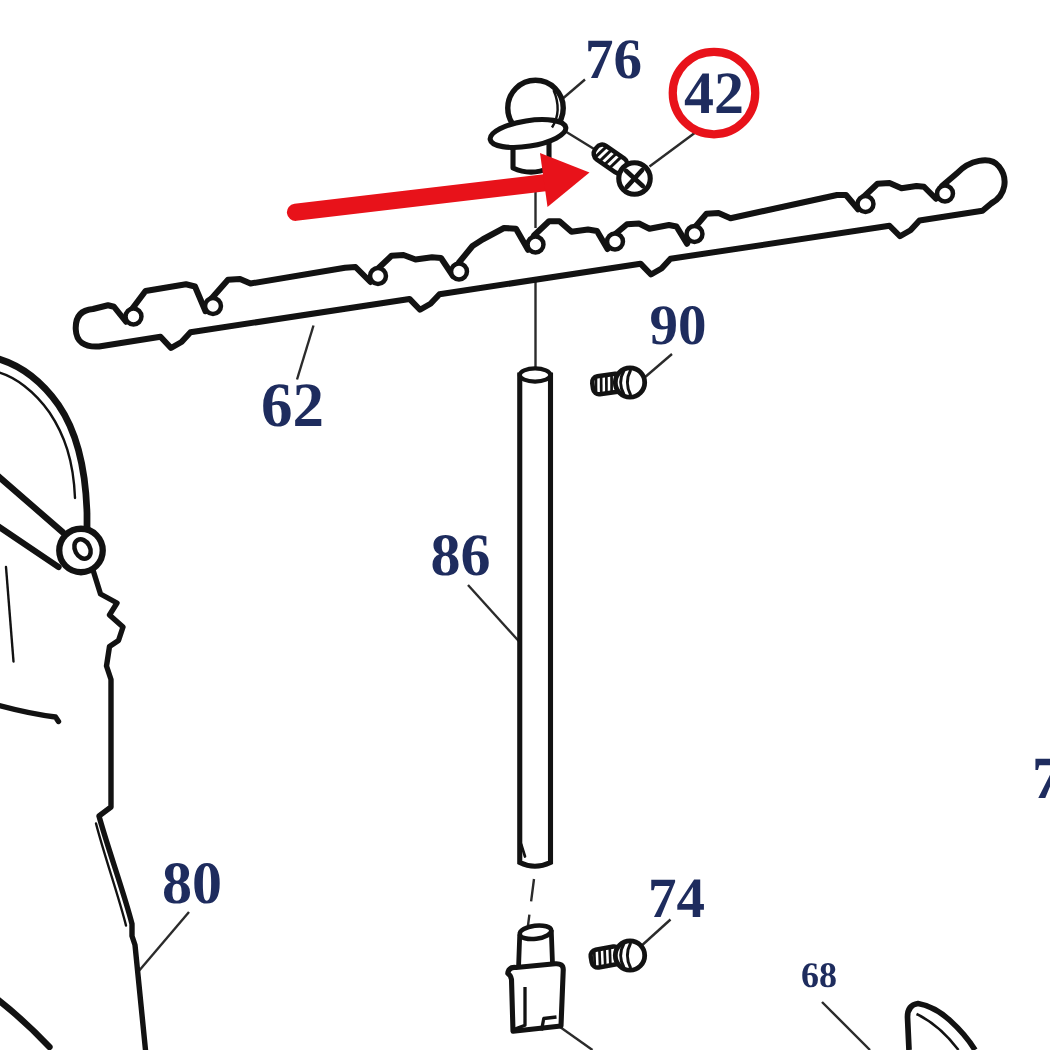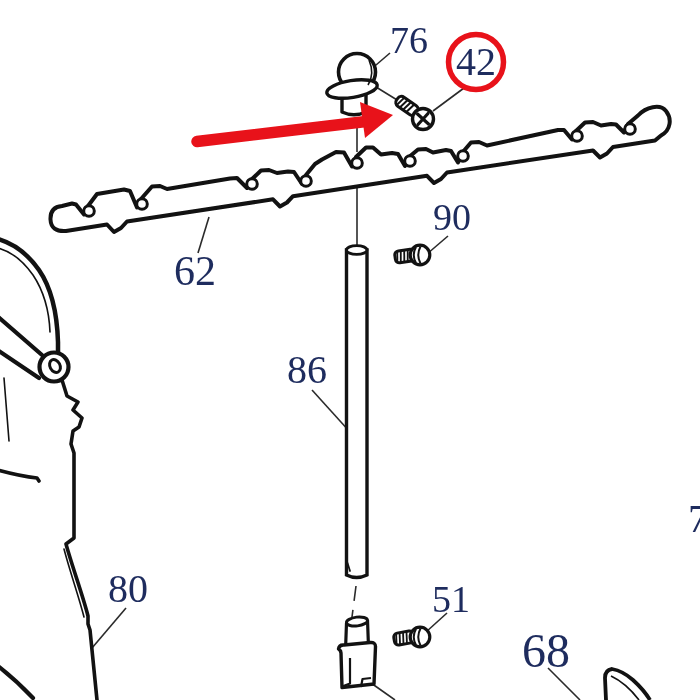--- a/index.html
+++ b/index.html
@@ -1,20 +1,20 @@
 <!DOCTYPE html>
 <html><head>
 <meta charset="utf-8">
 <style>
   html,body{margin:0;padding:0;background:#fff;}
   #stage{position:relative;width:700px;height:700px;background:#ffffff;overflow:hidden;
          font-family:"Liberation Serif","DejaVu Serif",serif;}
   #art{position:absolute;left:0;top:0;}
   .plabel{position:absolute;transform:translate(-50%,-50%);color:#1e2c5e;
-          line-height:1;white-space:nowrap;user-select:none;}
+          line-height:1;white-space:nowrap;user-select:none;font-weight:bold;}
   .plabel.edge{transform:translate(0,-50%);}
 </style>
 </head>
 <body>
 
 <div id="stage">
 
   <svg id="art" width="700" height="700" viewBox="0 0 700 700">
 
     <g stroke="#2b2b2b" stroke-width="1.6" fill="none">
@@ -155,18 +155,18 @@
       <polygon points="360,102 365,138 393,115" fill="#e8121a"></polygon>
       <circle cx="476" cy="62" r="27.5" fill="none" stroke="#e8121a" stroke-width="5.5"></circle>
     </g>
   </svg>
 
   <div class="plabel" style="left:409px;top:40px;font-size:38px;">76</div>
   <div class="plabel" style="left:476px;top:62px;font-size:40px;">42</div>
   <div class="plabel" style="left:195px;top:271px;font-size:42px;">62</div>
   <div class="plabel" style="left:307px;top:370px;font-size:40px;">86</div>
   <div class="plabel" style="left:452px;top:217px;font-size:38px;">90</div>
-  <div class="plabel" style="left:451px;top:599px;font-size:38px;">51</div>
+  <div class="plabel" style="left:451px;top:599px;font-size:38px;">74</div>
   <div class="plabel" style="left:128px;top:589px;font-size:40px;">80</div>
-  <div class="plabel" style="left:546px;top:651px;font-size:48px;">68</div>
+  <div class="plabel" style="left:546px;top:651px;font-size:24px;">68</div>
   <div class="plabel edge" style="left:688px;top:519px;font-size:40px;">7</div>
 
 </div>
 
 </body></html>

